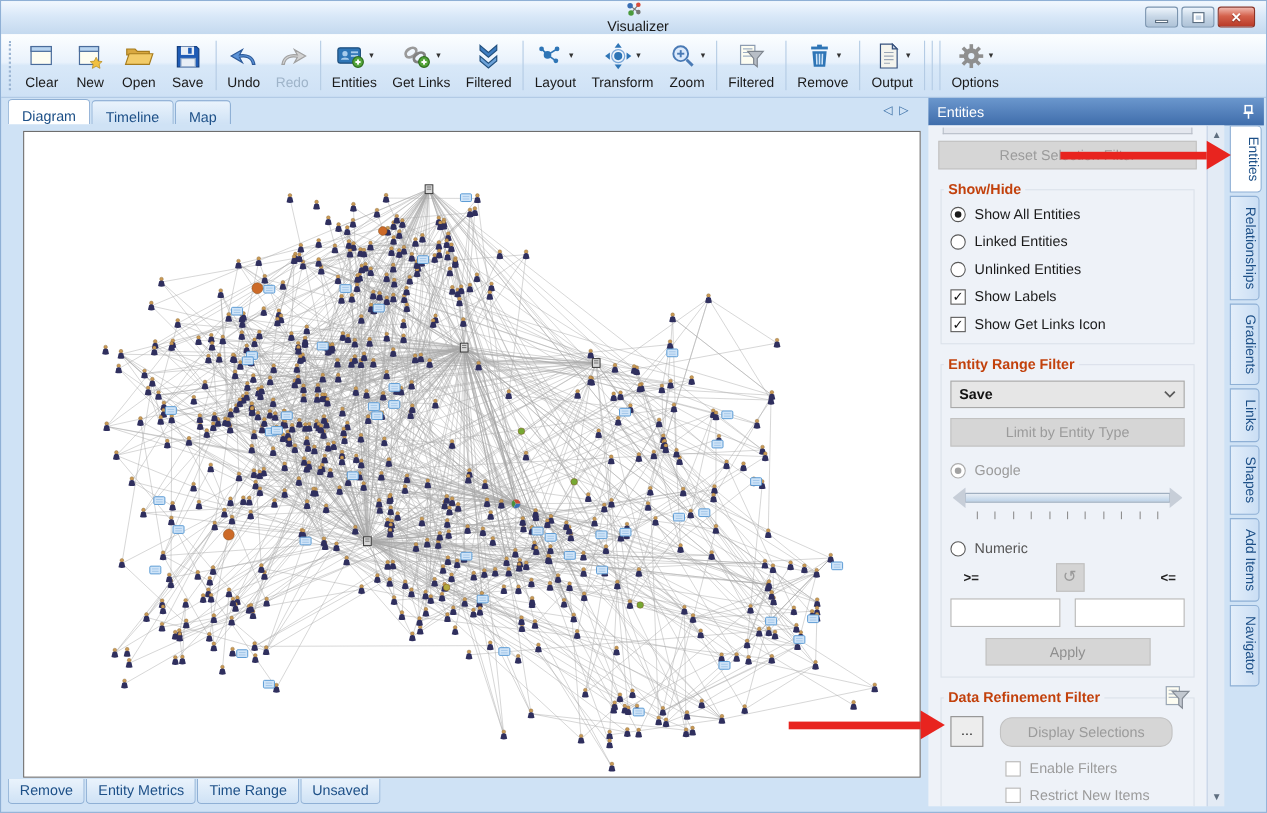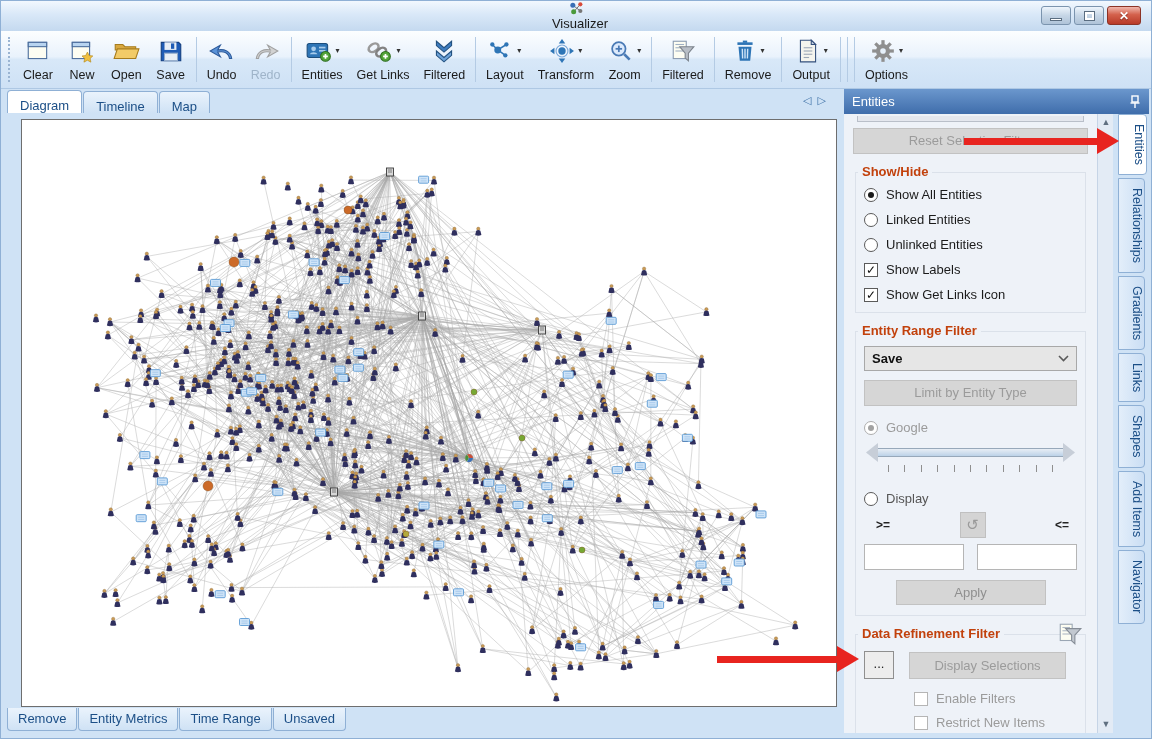--- a/index.html
+++ b/index.html
@@ -104,21 +104,21 @@
   .numeric-row { display:flex; align-items:center; margin-top:6px; }
   .oplabel { font-weight:bold; font-size:12px; color:#222; }
   .reset-circ { width:26px; height:26px; background:#d4d4d4; border:1px solid #c0c0c0;
     color:#9a9a9a; font-size:15px; text-align:center; line-height:24px; }
   .num-input { width:100px; height:26px; border:1px solid #b5b5b5; background:#fff; }
   .apply-btn { width:150px; height:25px; margin:10px auto 0; color:#8f8f8f; }
 
   .drf-row { display:flex; align-items:center; margin-top:4px; }
   .dots-btn { width:30px; height:28px; background:#ededed; border:1px solid #8f8f8f;
     font-size:13px; color:#222; text-align:center; line-height:24px; }
-  .display-btn { width:157px; height:27px; margin-left:15px; line-height:25px; }
+  .display-btn { width:157px; height:27px; margin-left:15px; line-height:25px;border-radius:11px; }
   .drf-check { margin-left:50px; margin-top:12px; }
   .funnel-badge { position:absolute; right:2px; top:-14px; }
 
   
   .pscroll { position:absolute; left:1096px; top:113px; width:16px; height:619px;
     background:#e3ebf5; border-left:1px solid #c6d4e6; }
   .pscroll .sarrow { position:absolute; left:0; width:16px; height:17px; color:#5f6f80;
     font-size:9px; text-align:center; line-height:17px; }
   .pscroll .up { top:0; } .pscroll .down { bottom:0; }
 
@@ -1153,21 +1153,21 @@
             <span></span>
             <span></span>
             <span></span>
             <span></span>
             <span></span>
         </div>
       </div>
 
       <div class="row" style="margin-top:16px">
         <span class="radio"></span>
-        <span style="color:#555">Display</span>
+        <span style="color:#555">Numeric</span>
       </div>
       <div class="numeric-row">
         <span class="oplabel" style="margin-left:12px">&gt;=</span>
         <span style="flex:1"></span>
         <div class="reset-circ"><span>↺</span></div>
         <span style="flex:1"></span>
         <span class="oplabel" style="margin-right:8px">&lt;=</span>
       </div>
       <div class="numeric-row" style="justify-content:space-between">
         <input class="num-input" style="">

